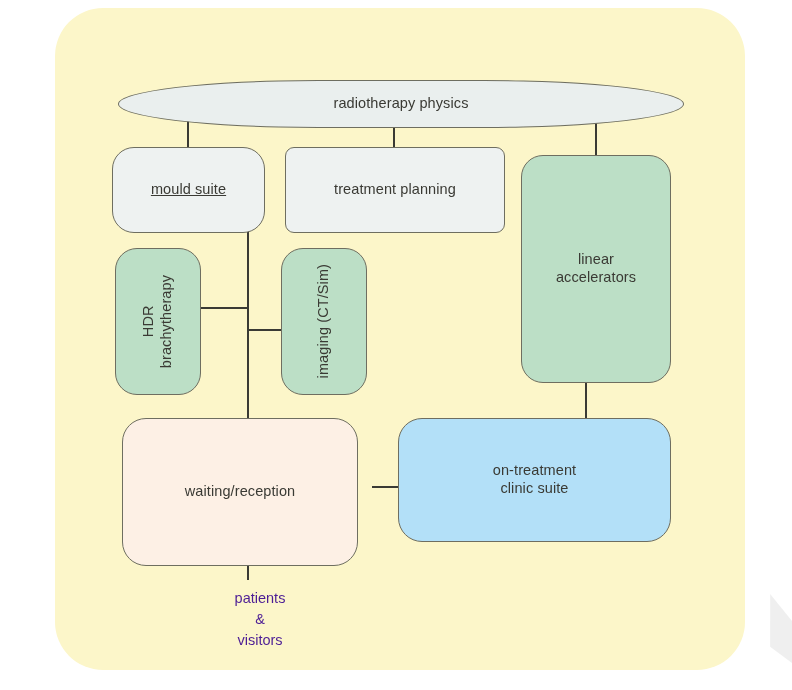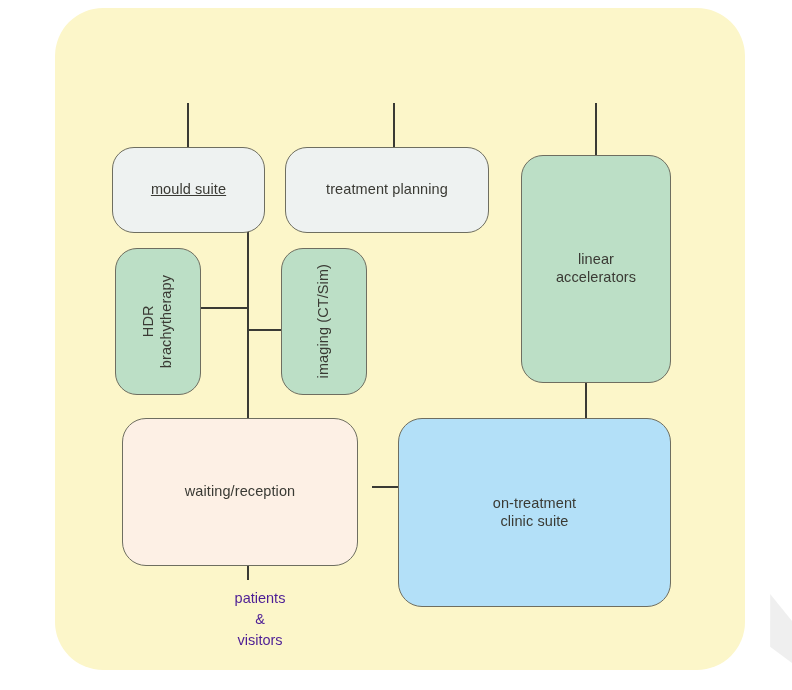--- a/index.html
+++ b/index.html
@@ -58,23 +58,23 @@
     background: #eaefee;
     border-radius: 50% / 34px;
   }
   .node-mould {
     left: 112px; top: 147px; width: 153px; height: 86px;
     background: #eef2f1;
     border-radius: 22px;
     text-decoration: underline;
   }
   .node-planning {
-    left: 285px; top: 147px; width: 204px; height: 86px;
+    left: 285px; top: 147px; width: 220px; height: 86px;
     background: #eef2f1;
-    border-radius: 22px;
+    border-radius: 9px;
   }
   .node-linac {
     left: 521px; top: 155px; width: 150px; height: 228px;
     background: #bcdfc6;
     border-radius: 22px;
   }
   .node-hdr {
     left: 115px; top: 248px; width: 86px; height: 147px;
     background: #bcdfc6;
     border-radius: 22px;
@@ -83,21 +83,21 @@
     left: 281px; top: 248px; width: 86px; height: 147px;
     background: #bcdfc6;
     border-radius: 22px;
   }
   .node-waiting {
     left: 122px; top: 418px; width: 236px; height: 148px;
     background: #fdf0e5;
     border-radius: 24px;
   }
   .node-clinic {
-    left: 398px; top: 418px; width: 273px; height: 189px;
+    left: 398px; top: 418px; width: 273px; height: 124px;
     background: #b3e0f8;
     border-radius: 24px;
   }
   .vtext .label {
     writing-mode: vertical-rl;
     transform: rotate(180deg);
   }
   .free-text {
     position: absolute;
     left: 195px; top: 588px; width: 130px;
@@ -143,20 +143,23 @@
 
     <line x1="248" y1="330" x2="300" y2="330" marker-end="url(#ah)"></line>
 
     <line x1="372" y1="487" x2="428" y2="487" marker-end="url(#ah)"></line>
 
     <line x1="586" y1="452" x2="586" y2="369" marker-end="url(#ah)"></line>
 
     <line x1="248" y1="580" x2="248" y2="531" marker-end="url(#ah)"></line>
   </svg>
 
+  <div class="node node-physics">
+    <span class="label">radiotherapy physics</span>
+  </div>
 
   <div class="node node-mould">
     <span class="label">mould suite</span>
   </div>
 
   <div class="node node-planning">
     <span class="label">treatment planning</span>
   </div>
 
   <div class="node node-linac">

